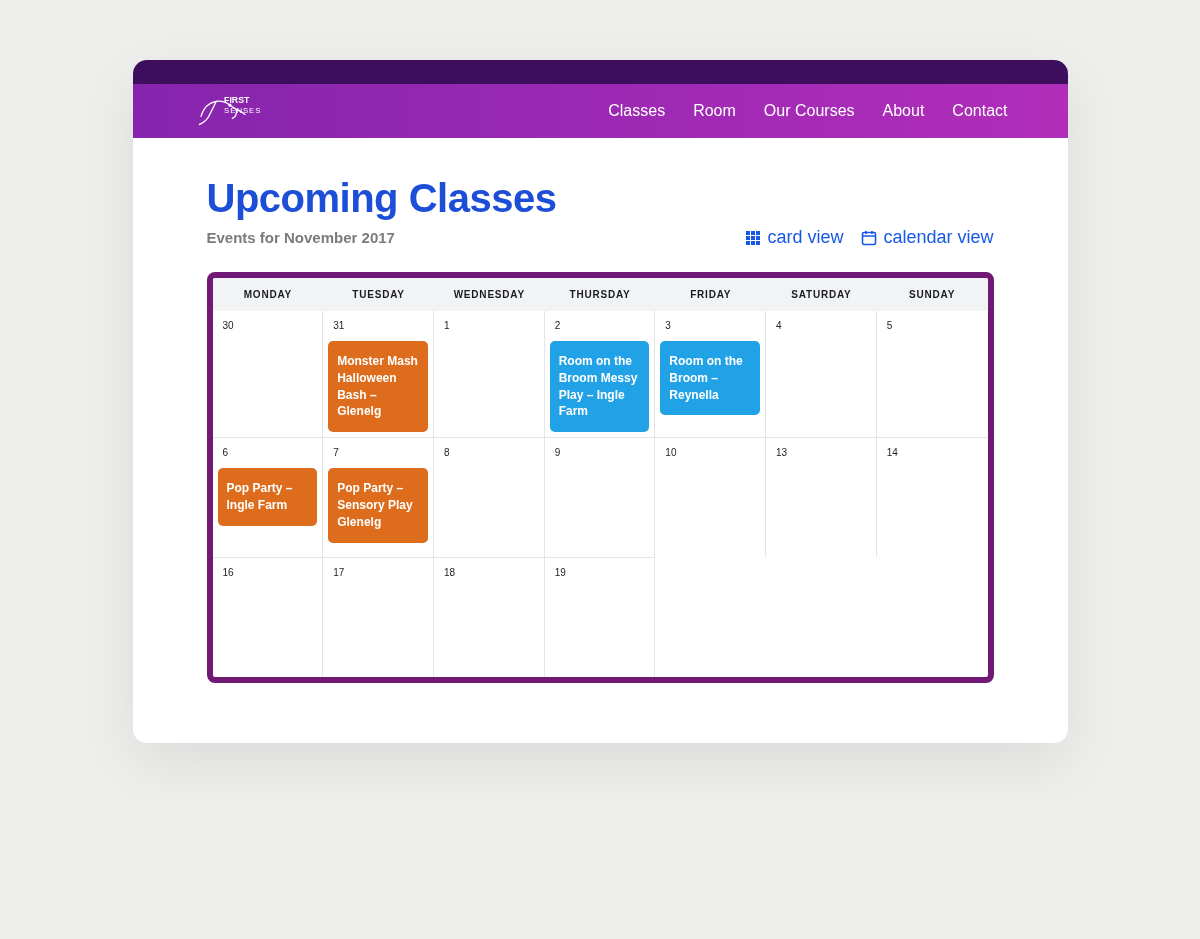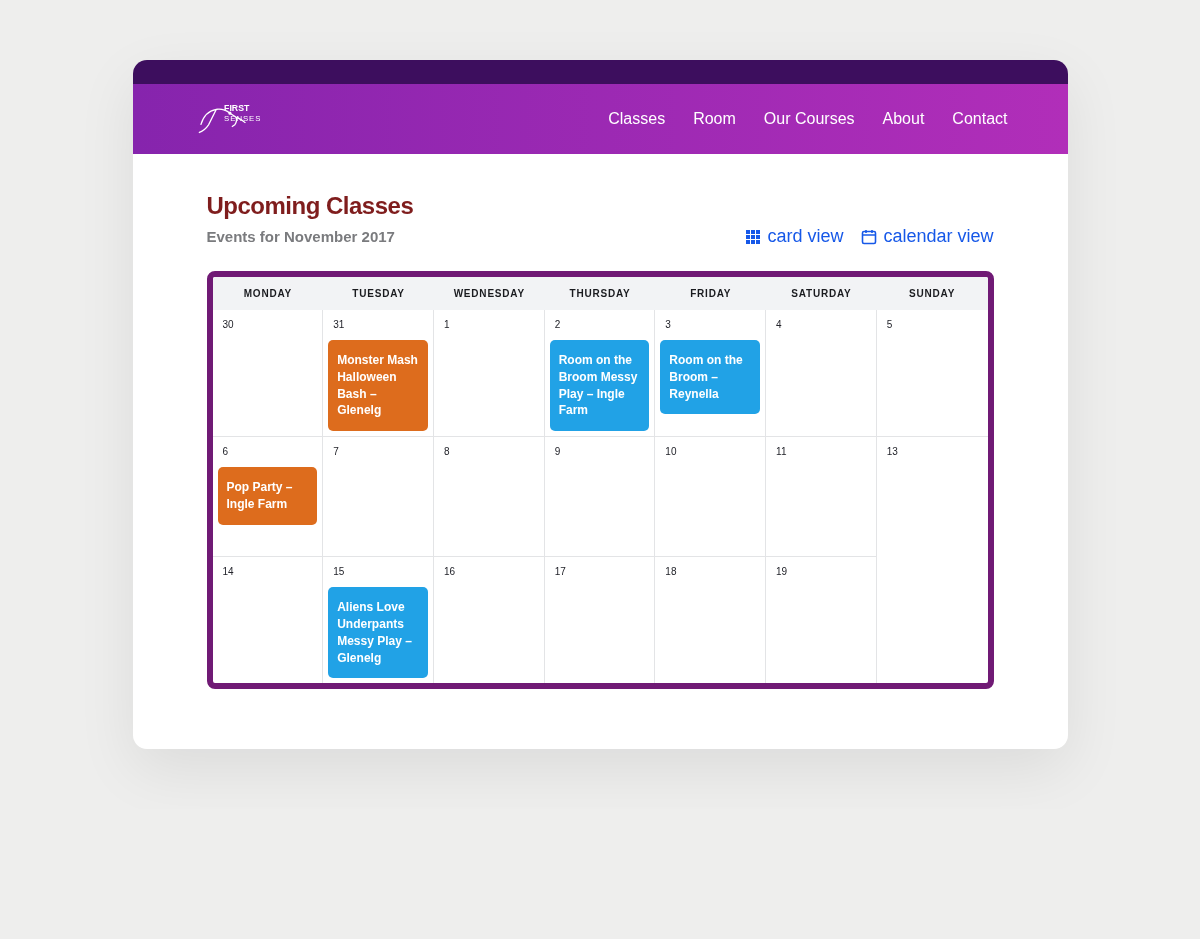--- a/index.html
+++ b/index.html
@@ -22,21 +22,21 @@
     }
     .top-bar {
       height: 24px;
       background: #3d0e5e;
     }
     .nav-bar {
       background: linear-gradient(90deg, #8624ad 0%, #b12eb9 100%);
       display: flex;
       align-items: center;
       padding: 0 60px;
-      height: 70px;
+      height: 54px;
     }
     .logo {
       display: flex;
       align-items: center;
       margin-right: auto;
       color: #fff;
     }
     .logo svg {
       width: 68px;
       height: 44px;
@@ -48,23 +48,23 @@
     .nav-link {
       color: #fff;
       font-size: 16px;
       text-decoration: none;
       font-weight: 400;
     }
     .content {
       padding: 38px 74px 60px 74px;
     }
     .page-title {
-      font-size: 24px;
+      font-size: 40px;
       font-weight: 800;
-      color: #7f1d1d;
+      color: #1d4ed8;
       letter-spacing: -0.5px;
       margin-bottom: 6px;
     }
     .subtitle-row {
       display: flex;
       justify-content: space-between;
       align-items: center;
       margin-bottom: 24px;
     }
     .subtitle {
@@ -240,42 +240,36 @@
           </div>
           <div class="cal-cell">
             <span class="day-num">5</span>
           </div>
           <div class="cal-cell">
             <span class="day-num">6</span>
             <div class="event orange">Pop Party – Ingle Farm</div>
           </div>
           <div class="cal-cell">
             <span class="day-num">7</span>
+            <div class="event orange">Pop Party – Sensory Play Glenelg</div>
           </div>
           <div class="cal-cell">
             <span class="day-num">8</span>
           </div>
           <div class="cal-cell">
             <span class="day-num">9</span>
           </div>
           <div class="cal-cell">
             <span class="day-num">10</span>
           </div>
           <div class="cal-cell">
-            <span class="day-num">11</span>
-          </div>
-          <div class="cal-cell">
             <span class="day-num">13</span>
           </div>
           <div class="cal-cell">
             <span class="day-num">14</span>
-          </div>
-          <div class="cal-cell">
-            <span class="day-num">15</span>
-            <div class="event blue">Aliens Love Underpants Messy Play – Glenelg</div>
           </div>
           <div class="cal-cell">
             <span class="day-num">16</span>
           </div>
           <div class="cal-cell">
             <span class="day-num">17</span>
           </div>
           <div class="cal-cell">
             <span class="day-num">18</span>
           </div>

